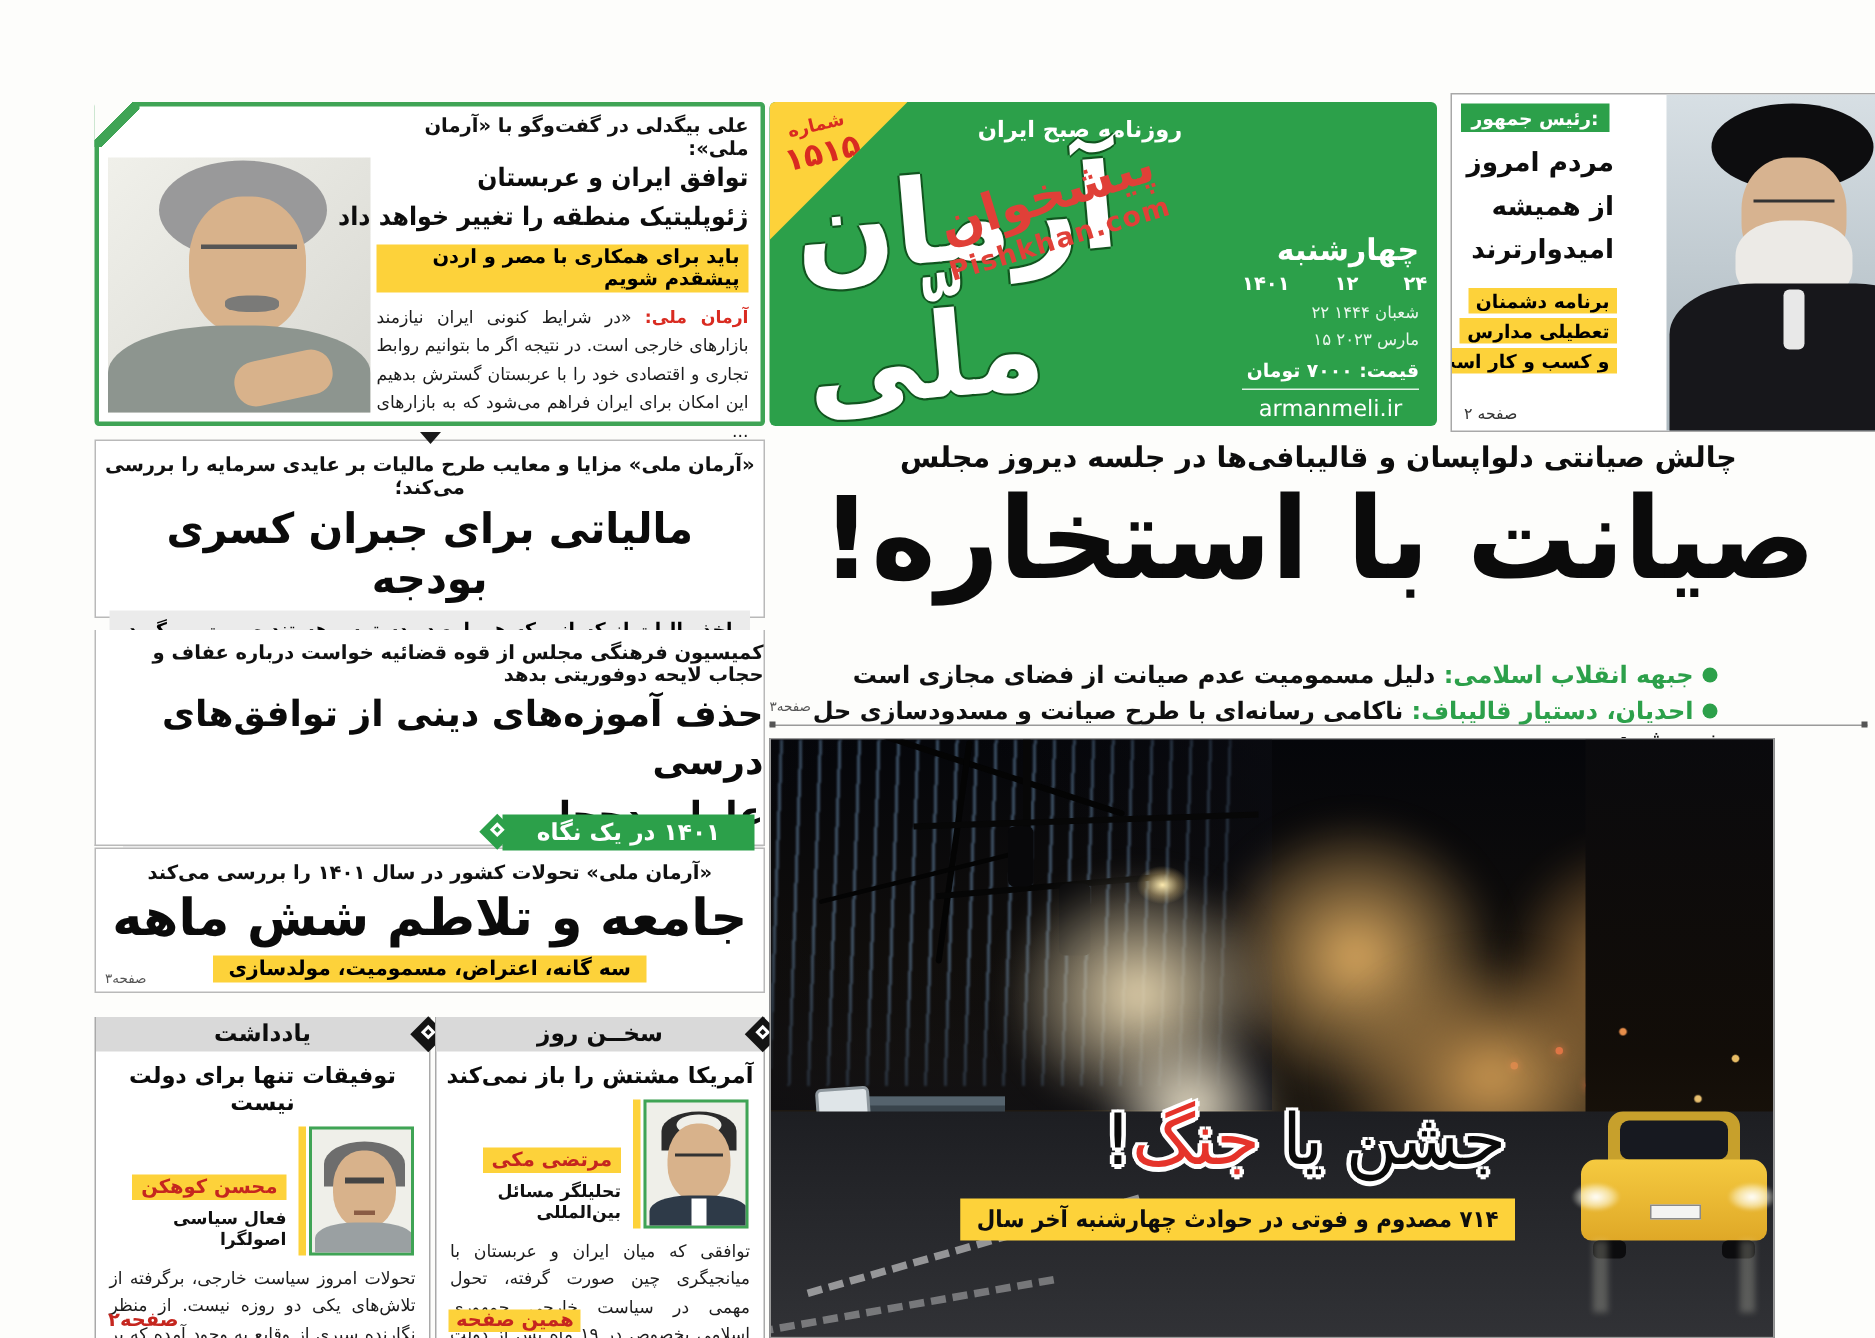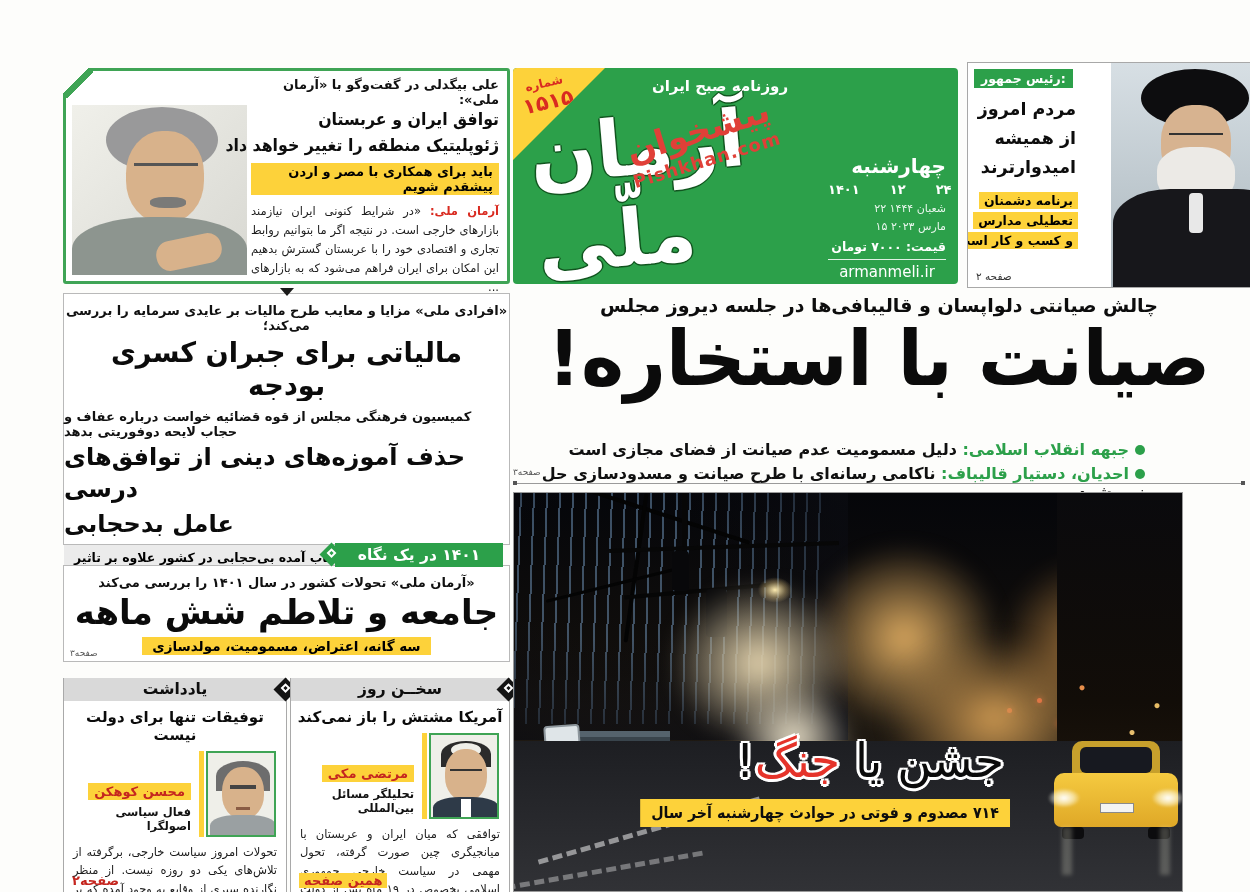--- a/index.html
+++ b/index.html
@@ -83,21 +83,21 @@
   
   .framed { border:1px solid #b9b9b9; background:#fff; }
   #tax { left:63px; top:293px; width:447px; height:119px; text-align:center; }
   .down-arrow { position:absolute; left:50%; top:-6px; margin-left:-7px; width:0; height:0;
       border-left:7px solid transparent; border-right:7px solid transparent; border-top:8px solid #1a1a1a; }
   #tax .kicker { margin-top:9px; }
   #tax .headline { font-size:28px; font-weight:bold; color:#0b0b0b; margin-top:3px; transform:scaleX(.97); }
   .graybar { display:inline-block; background:#ebebeb; font-size:12.5px; font-weight:bold; line-height:1.75; padding:2px 10px; margin-top:5px; max-width:96%; }
   .tinyref { font-size:9.5px; color:#555; margin-top:2px; }
 
-  #hijab { left:63px; top:401px; width:447px; height:144px; text-align:left; border-top:none; }
+  #hijab { left:63px; top:420px; width:447px; height:144px; text-align:right; border-top:none; }
   #hijab .kicker { margin-top:8px; }
   #hijab .headline { font-size:24px; font-weight:bold; line-height:1.35; color:#0b0b0b; margin-top:2px; }
 
   
   #overview { left:63px; top:565px; width:447px; height:97px; text-align:center; }
   #overview .tab { position:absolute; top:-23px; right:6px; width:168px; height:24px; background:#2ca04a; color:#fff;
       font-size:15.5px; font-weight:bold; line-height:24px; text-align:center; }
   .diamond { position:absolute; width:17px; height:17px; transform:rotate(45deg); }
   .diamond .inner { position:absolute; left:4px; top:4px; width:7px; height:7px; border:2px solid #fff; }
   #overview .diamond { left:-12px; top:3px; background:#2ca04a; }
@@ -287,21 +287,21 @@
     </div>
     <div class="pref">صفحه۳</div>
     <div class="rule">
       <span class="tick" style="left:0;"></span>
       <span class="tick" style="right:0;"></span>
     </div>
   </div>
 
   <div id="tax" class="abs framed rtl">
     <div class="down-arrow"></div>
-    <div class="kicker">«افرادی ملی» مزایا و معایب طرح مالیات بر عایدی سرمایه را بررسی می‌کند؛</div>
+    <div class="kicker">«آرمان ملی» مزایا و معایب طرح مالیات بر عایدی سرمایه را بررسی می‌کند؛</div>
     <div class="headline">مالیاتی برای جبران کسری بودجه</div>
     <div><span class="graybar">اخذ مالیات از کسانی که همواره در دسترس هستند صورت می‌گیرد و افرادی که دارای درآمدهای کلان هستند با فرار مالیاتی یا رانت از پرداخت مالیات خودداری می‌کنند</span></div>
     <div class="tinyref">صفحه۴</div>
   </div>
 
   <div id="hijab" class="abs framed rtl">
     <div class="kicker">کمیسیون فرهنگی مجلس از قوه قضائیه خواست درباره عفاف و حجاب لایحه دوفوریتی بدهد</div>
     <div class="headline">حذف آموزه‌های دینی از توافق‌های درسی</div>
     <div class="headline">عامل بدحجابی</div>
     <div><span class="graybar">در گزارش عفاف و حجاب آمده بی‌حجابی در کشور علاوه بر تاثیر روحی و روانی بر آحاد جامعه موجب اعتراض اقشار مختلف مردم از عملکرد مسئولان شده</span></div>

